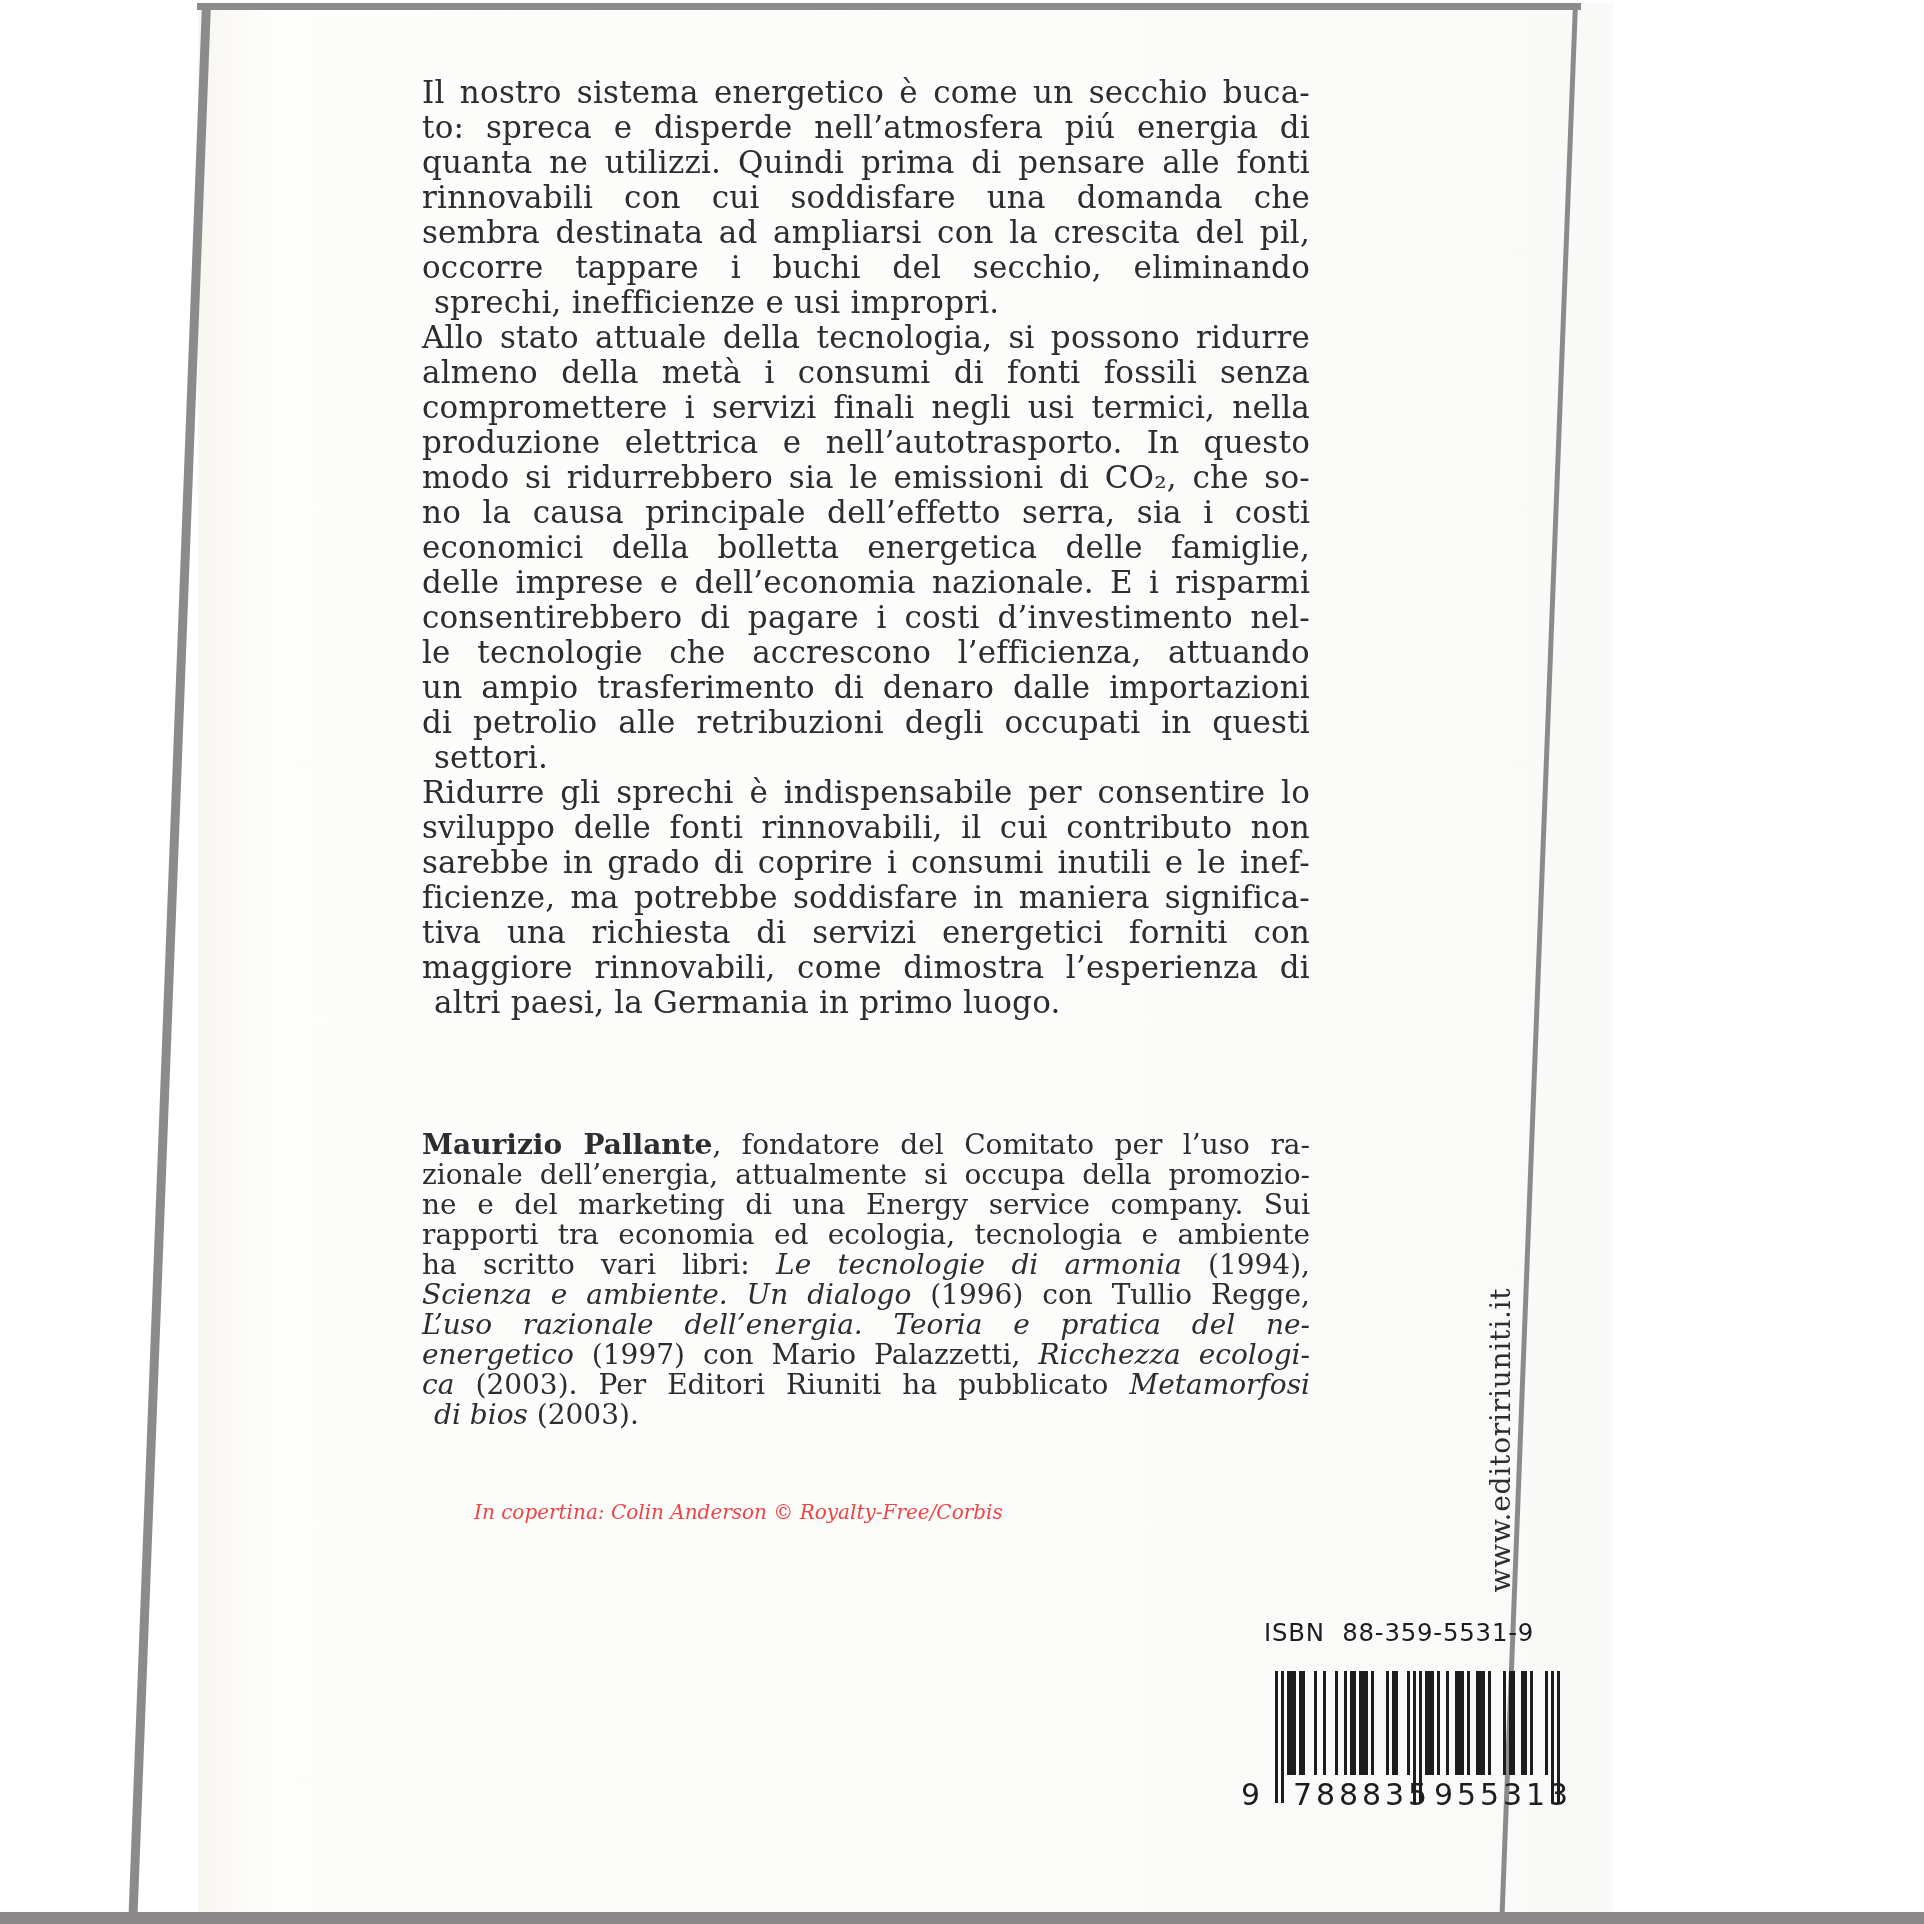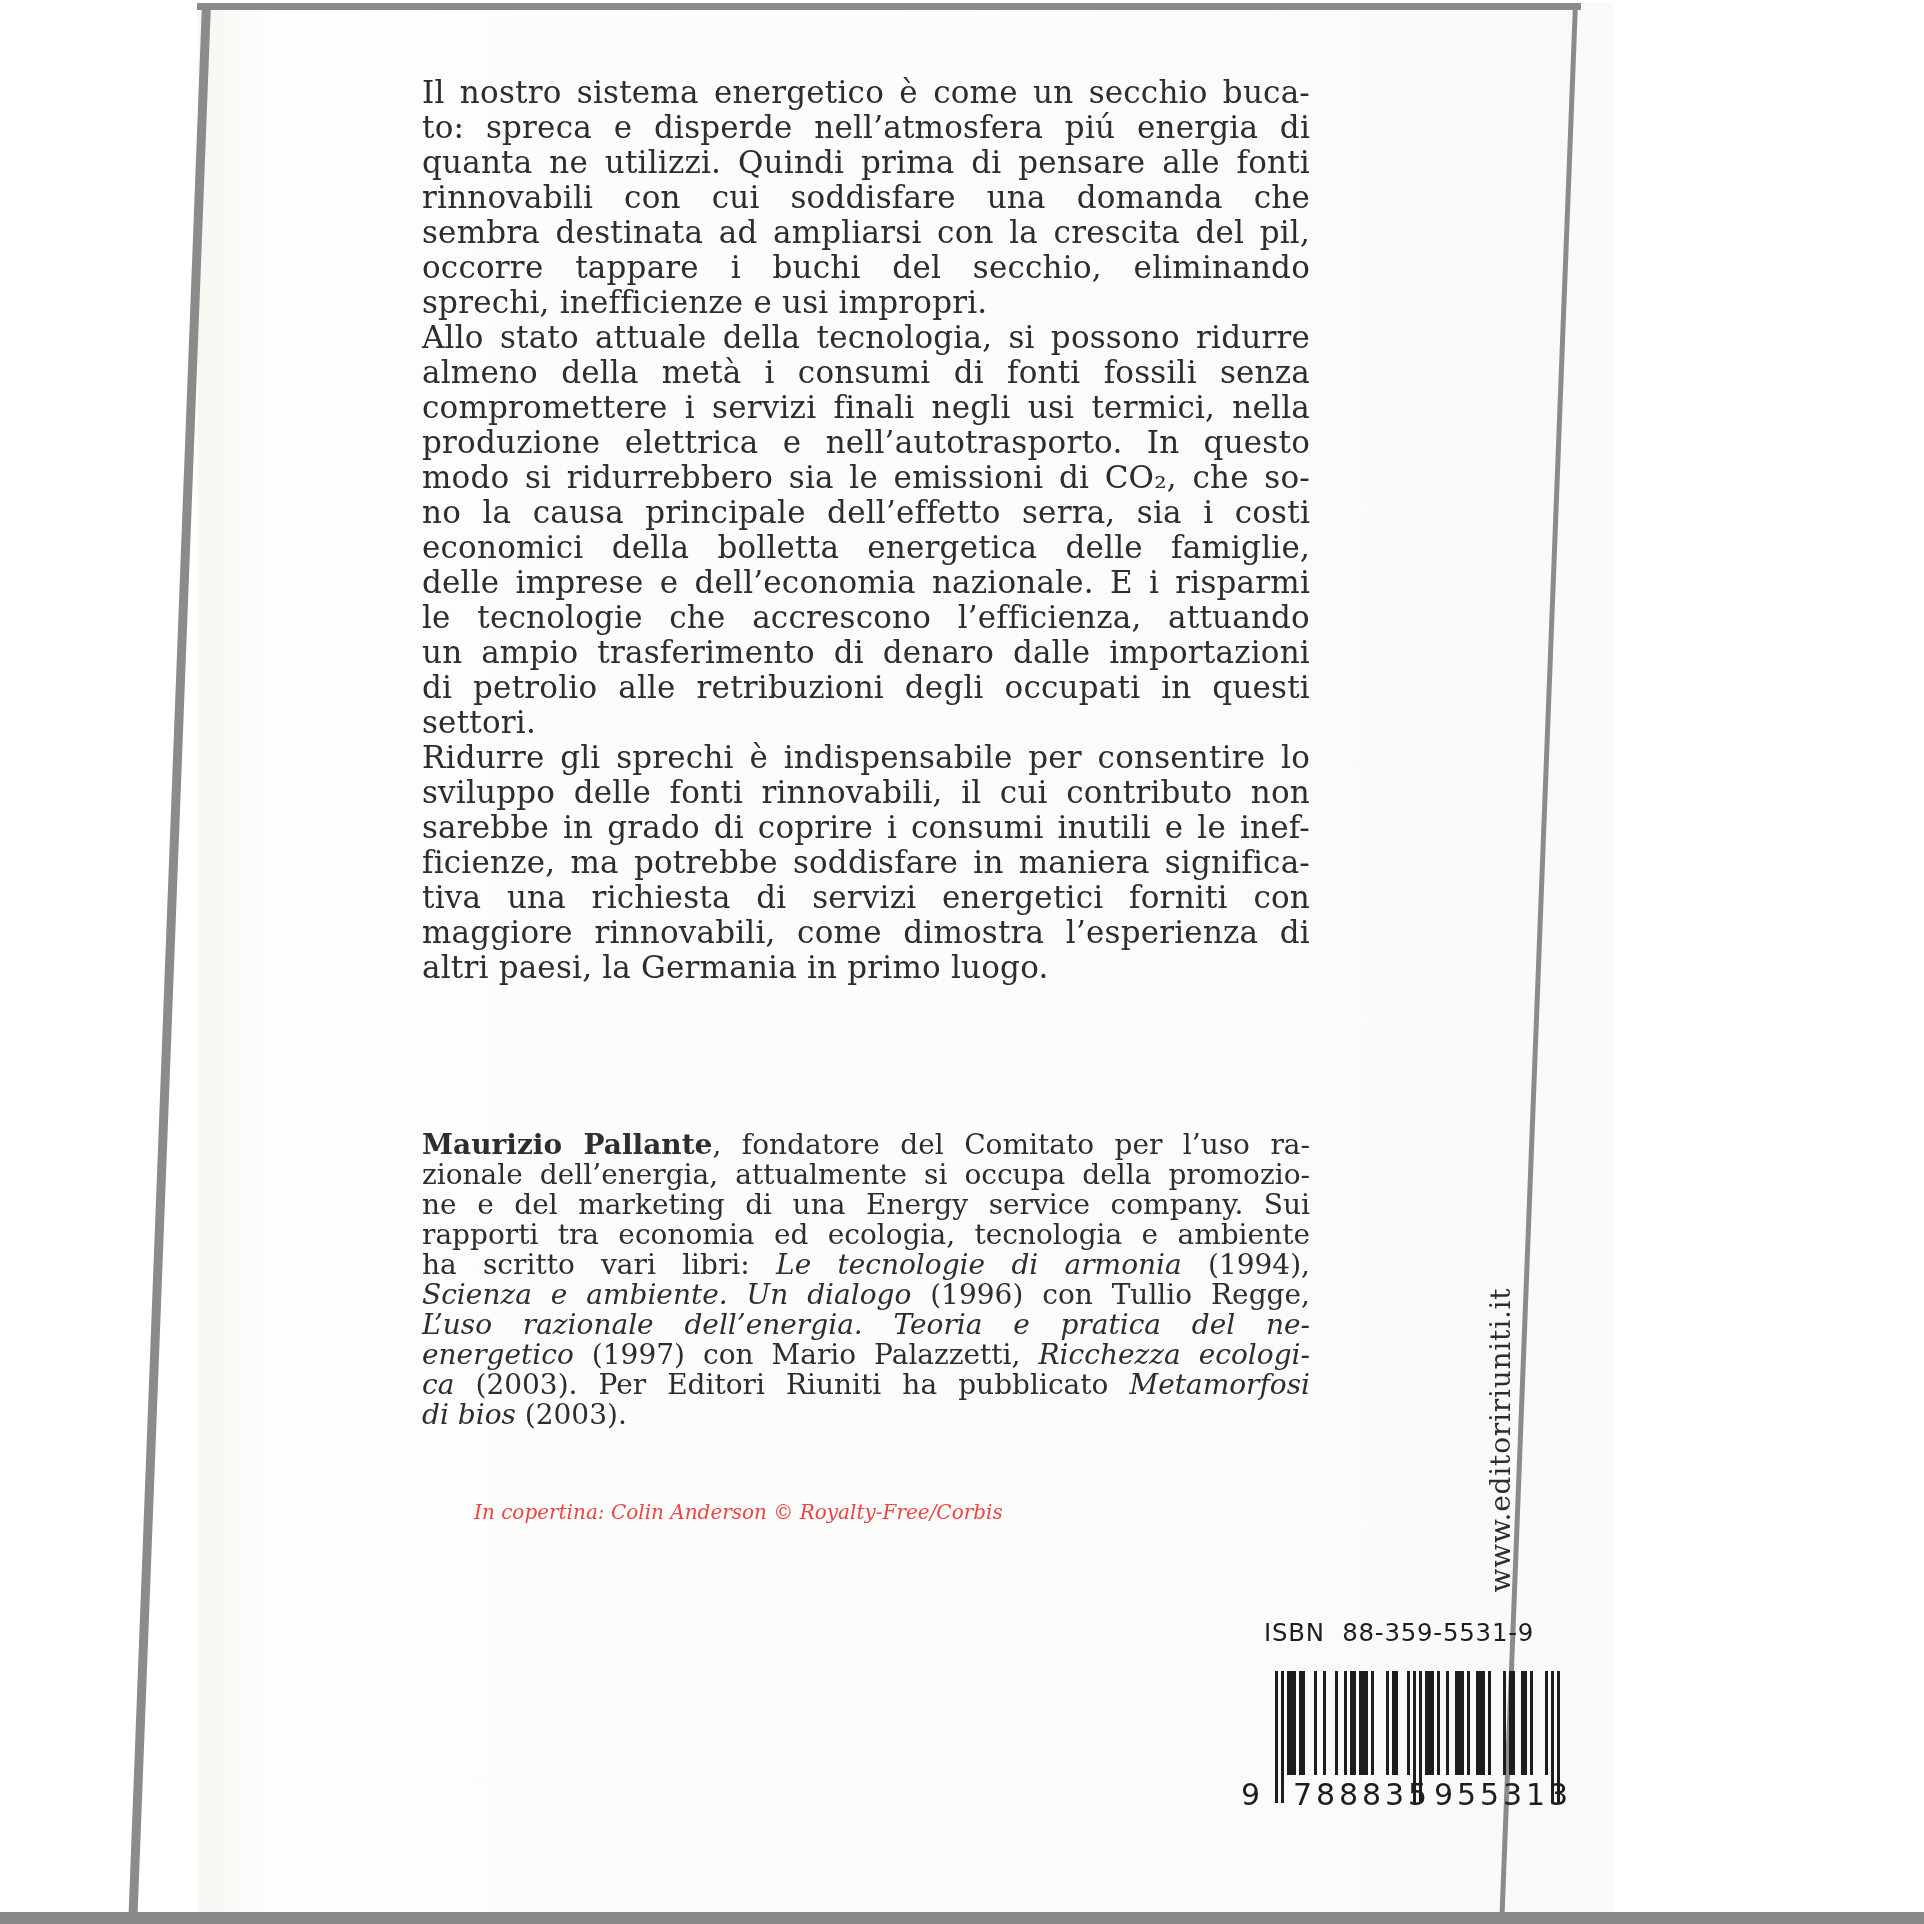--- a/index.html
+++ b/index.html
@@ -23,21 +23,21 @@
 
   .blurb {
     position:absolute; left:422px; top:75px; width:888px;
     font-size:31px; line-height:35px; color:#2c2c31; letter-spacing:0.2px;
   }
   .bio {
     position:absolute; left:422px; top:1130px; width:888px;
     font-size:28px; line-height:30px; color:#2c2c31;
   }
   .ln  { text-align:justify; text-align-last:justify; white-space:normal; }
-  .ln.end { text-align-last:left; }
+  .ln.end { text-align-last:left;margin-left:12px; }
   .bold { font-weight:700; }
   .ital { font-style:italic; }
 
   .credit {
     position:absolute; left:474px; top:1500px;
     font-size:20px; font-style:italic; color:#ef4444; white-space:nowrap;
   }
   .site {
     position:absolute; left:1500px; top:1440px;
     transform:translate(-50%,-50%) rotate(-90deg);
@@ -77,20 +77,21 @@
     <div class="ln"><span>occorre tappare i buchi del secchio, eliminando</span></div>
     <div class="ln end"><span>sprechi, inefficienze e usi impropri.</span></div>
     <div class="ln"><span>Allo stato attuale della tecnologia, si possono ridurre</span></div>
     <div class="ln"><span>almeno della metà i consumi di fonti fossili senza</span></div>
     <div class="ln"><span>compromettere i servizi finali negli usi termici, nella</span></div>
     <div class="ln"><span>produzione elettrica e nell’autotrasporto. In questo</span></div>
     <div class="ln"><span>modo si ridurrebbero sia le emissioni di CO₂, che so-</span></div>
     <div class="ln"><span>no la causa principale dell’effetto serra, sia i costi</span></div>
     <div class="ln"><span>economici della bolletta energetica delle famiglie,</span></div>
     <div class="ln"><span>delle imprese e dell’economia nazionale. E i risparmi</span></div>
+    <div class="ln"><span>consentirebbero di pagare i costi d’investimento nel-</span></div>
     <div class="ln"><span>le tecnologie che accrescono l’efficienza, attuando</span></div>
     <div class="ln"><span>un ampio trasferimento di denaro dalle importazioni</span></div>
     <div class="ln"><span>di petrolio alle retribuzioni degli occupati in questi</span></div>
     <div class="ln end"><span>settori.</span></div>
     <div class="ln"><span>Ridurre gli sprechi è indispensabile per consentire lo</span></div>
     <div class="ln"><span>sviluppo delle fonti rinnovabili, il cui contributo non</span></div>
     <div class="ln"><span>sarebbe in grado di coprire i consumi inutili e le inef-</span></div>
     <div class="ln"><span>ficienze, ma potrebbe soddisfare in maniera significa-</span></div>
     <div class="ln"><span>tiva una richiesta di servizi energetici forniti con</span></div>
     <div class="ln"><span>maggiore rinnovabili, come dimostra l’esperienza di</span></div>

